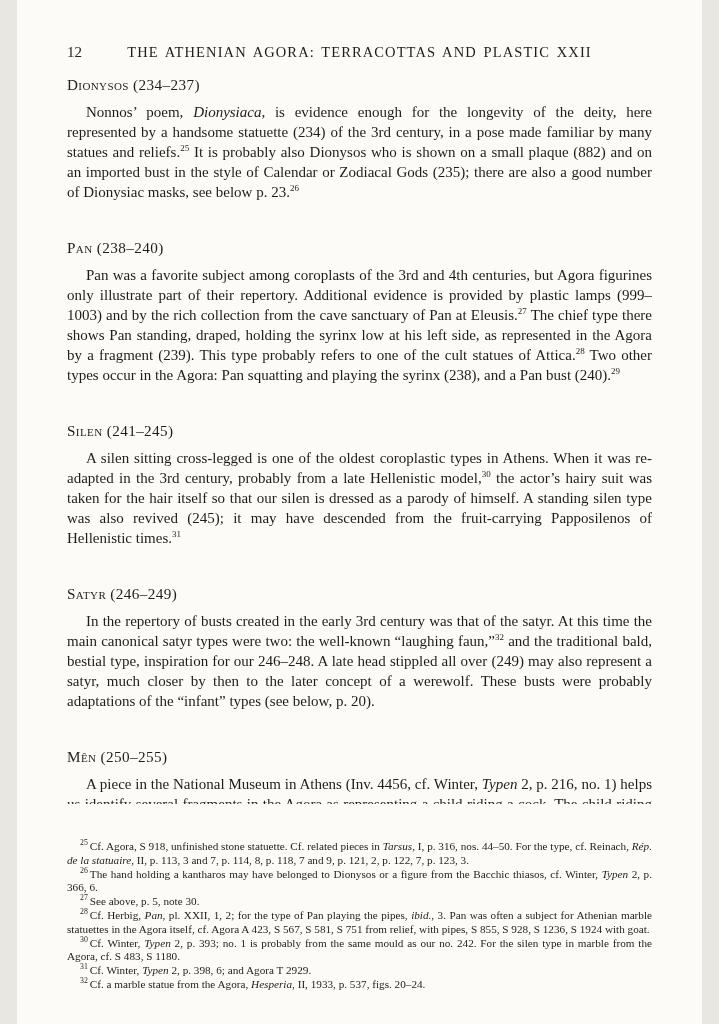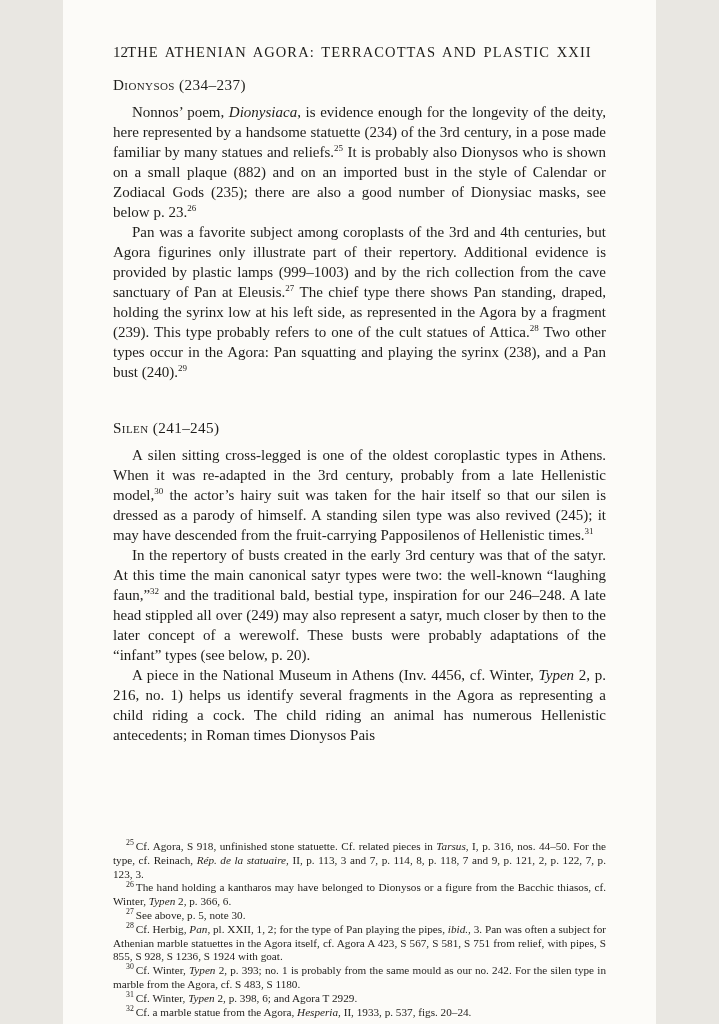--- a/index.html
+++ b/index.html
@@ -1,18 +1,18 @@
 <!DOCTYPE html>
 <html><head>
 <meta charset="utf-8">
 <style>
   html, body { margin: 0; padding: 0; background: #e9e7e2; }
   .page {
     position: relative;
-    width: 593px;
+    width: 685px;
     height: 1024px;
     margin: 0 auto;
     box-sizing: border-box;
     padding: 42px 50px 0 50px;
     background: #fcfbf8;
     color: #1e1d1a;
     font-family: "Liberation Serif", "DejaVu Serif", serif;
     overflow: hidden;
   }
   
@@ -92,33 +92,36 @@
   </header>
 
   <main class="page-body">
 
     <section class="sec">
       <h2 class="sec-heading">Dionysos (234–237)</h2>
       <p class="body-para"><span class="run-n">Nonnos’ poem, </span><span class="run-i">Dionysiaca</span><span class="run-n">, is evidence enough for the longevity of the deity, here represented by a handsome statuette (</span><span class="run-b">234</span><span class="run-n">) of the 3rd century, in a pose made familiar by many statues and reliefs.</span><span class="run-sup">25</span><span class="run-n"> It is probably also Dionysos who is shown on a small plaque (</span><span class="run-b">882</span><span class="run-n">) and on an imported bust in the style of Calendar or Zodiacal Gods (</span><span class="run-b">235</span><span class="run-n">); there are also a good number of Dionysiac masks, see below p. 23.</span><span class="run-sup">26</span></p>
     </section>
 
     <section class="sec">
+      <h2 class="sec-heading">Pan (238–240)</h2>
       <p class="body-para"><span class="run-n">Pan was a favorite subject among coroplasts of the 3rd and 4th centuries, but Agora figurines only illustrate part of their repertory. Additional evidence is provided by plastic lamps (</span><span class="run-b">999–1003</span><span class="run-n">) and by the rich collection from the cave sanctuary of Pan at Eleusis.</span><span class="run-sup">27</span><span class="run-n"> The chief type there shows Pan standing, draped, holding the syrinx low at his left side, as represented in the Agora by a fragment (</span><span class="run-b">239</span><span class="run-n">). This type probably refers to one of the cult statues of Attica.</span><span class="run-sup">28</span><span class="run-n"> Two other types occur in the Agora: Pan squatting and playing the syrinx (</span><span class="run-b">238</span><span class="run-n">), and a Pan bust (</span><span class="run-b">240</span><span class="run-n">).</span><span class="run-sup">29</span></p>
     </section>
 
     <section class="sec">
       <h2 class="sec-heading">Silen (241–245)</h2>
       <p class="body-para"><span class="run-n">A silen sitting cross-legged is one of the oldest coroplastic types in Athens. When it was re-adapted in the 3rd century, probably from a late Hellenistic model,</span><span class="run-sup">30</span><span class="run-n"> the actor’s hairy suit was taken for the hair itself so that our silen is dressed as a parody of himself. A standing silen type was also revived (</span><span class="run-b">245</span><span class="run-n">); it may have descended from the fruit-carrying Papposilenos of Hellenistic times.</span><span class="run-sup">31</span></p>
     </section>
 
     <section class="sec">
+      <h2 class="sec-heading">Satyr (246–249)</h2>
       <p class="body-para"><span class="run-n">In the repertory of busts created in the early 3rd century was that of the satyr. At this time the main canonical satyr types were two: the well-known “laughing faun,”</span><span class="run-sup">32</span><span class="run-n"> and the traditional bald, bestial type, inspiration for our </span><span class="run-b">246–248</span><span class="run-n">. A late head stippled all over (</span><span class="run-b">249</span><span class="run-n">) may also represent a satyr, much closer by then to the later concept of a werewolf. These busts were probably adaptations of the “infant” types (see below, p. 20).</span></p>
     </section>
 
     <section class="sec">
+      <h2 class="sec-heading">Mên (250–255)</h2>
       <p class="body-para"><span class="run-n">A piece in the National Museum in Athens (Inv. 4456, cf. Winter, </span><span class="run-i">Typen</span><span class="run-n"> 2, p. 216, no. 1) helps us identify several fragments in the Agora as representing a child riding a cock. The child riding an animal has numerous Hellenistic antecedents; in Roman times Dionysos Pais</span></p>
     </section>
 
   </main>
 
   <footer class="footnotes">
     <p class="footnote"><span class="fn-num">25</span><span class="fn-text"><span class="run-n">Cf. Agora, S 918, unfinished stone statuette. Cf. related pieces in </span><span class="run-i">Tarsus</span><span class="run-n">, I, p. 316, nos. 44–50. For the type, cf. Reinach, </span><span class="run-i">Rép. de la statuaire</span><span class="run-n">, II, p. 113, 3 and 7, p. 114, 8, p. 118, 7 and 9, p. 121, 2, p. 122, 7, p. 123, 3.</span></span></p>
     <p class="footnote"><span class="fn-num">26</span><span class="fn-text"><span class="run-n">The hand holding a kantharos may have belonged to Dionysos or a figure from the Bacchic thiasos, cf. Winter, </span><span class="run-i">Typen</span><span class="run-n"> 2, p. 366, 6.</span></span></p>
     <p class="footnote"><span class="fn-num">27</span><span class="fn-text"><span class="run-n">See above, p. 5, note 30.</span></span></p>
     <p class="footnote"><span class="fn-num">28</span><span class="fn-text"><span class="run-n">Cf. Herbig, </span><span class="run-i">Pan</span><span class="run-n">, pl. XXII, 1, 2; for the type of Pan playing the pipes, </span><span class="run-i">ibid.</span><span class="run-n">, 3. Pan was often a subject for Athenian marble statuettes in the Agora itself, cf. Agora A 423, S 567, S 581, S 751 from relief, with pipes, S 855, S 928, S 1236, S 1924 with goat.</span></span></p>

